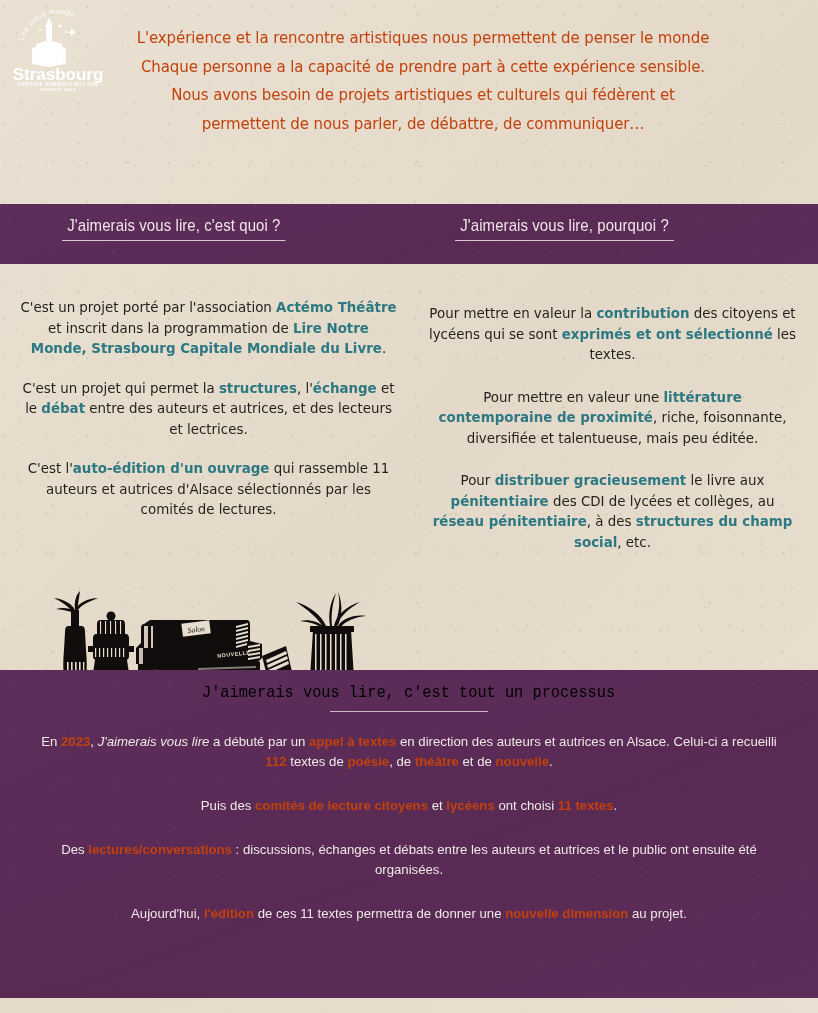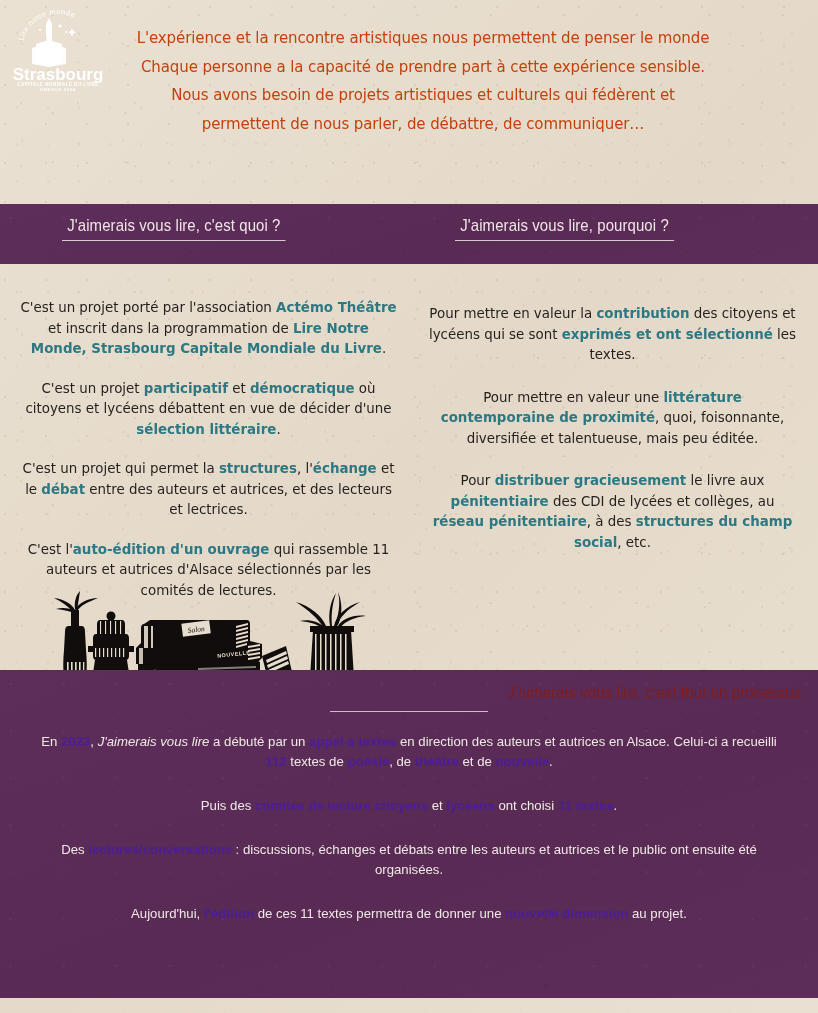--- a/index.html
+++ b/index.html
@@ -151,25 +151,25 @@
     top: 670px;
     width: 818px;
     height: 328px;
     color: #f2eaea;
   }
   .process-title {
     position: absolute;
     left: 0;
     top: 13px;
     width: 818px;
-    text-align: right;
+    text-align: center;
     font-size: 17px;
-    font-family: Liberation Sans, sans-serif;
+    font-family: Liberation Mono, monospace;
     font-stretch: condensed;
-    color: #7f1d1d;
+    color: #000000;
   }
   .process-title span {
     display: inline-block;
     transform: scaleX(0.9);
   }
   .title-rule {
     position: absolute;
     left: 50%;
     top: 41px;
     width: 158px;
@@ -187,21 +187,21 @@
     text-align: center;
     font-size: 13.2px;
     line-height: 20px;
     font-family: "Liberation Sans Narrow", "Liberation Sans", sans-serif;
     font-stretch: condensed;
     color: #f0e9e6;
     margin: 0 0 24px 0;
   }
   .pp i { font-style: italic; }
   .pp b.bc {
-    color: #4c1d95;
+    color: #c2410c;
     font-weight: 700;
   }
 
   .bottom-strip {
     position: absolute;
     left: 0;
     top: 998px;
     width: 818px;
     height: 15px;
   }
@@ -249,27 +249,26 @@
 </div>
 
 <div class="band band-top">
   <div class="col-heading left">J'aimerais vous lire, c'est quoi ?</div>
   <div class="col-heading right">J'aimerais vous lire, pourquoi ?</div>
 </div>
 
 <div class="columns">
   <div class="col left">
       <p class="para"><span>C'est un projet porté par l'association </span><b class="ac">Actémo Théâtre</b><span> et inscrit dans la programmation de </span><b class="ac">Lire Notre Monde, Strasbourg Capitale Mondiale du Livre</b><span>.</span></p>
-      <p class="para"><span>C'est un projet </span><b class="ac">participatif</b><span> et </span><b class="ac">démocratique</b><span> où citoyens et lycéens débattent en vue de décider d'une </span><b class="ac">sélection littéraire</b><span>.</span></p>
       <p class="para"><span>C'est un projet qui permet la </span><b class="ac">structures</b><span>, l'</span><b class="ac">échange</b><span> et le </span><b class="ac">débat</b><span> entre des auteurs et autrices, et des lecteurs et lectrices.</span></p>
       <p class="para"><span>C'est l'</span><b class="ac">auto-édition d'un ouvrage</b><span> qui rassemble 11 auteurs et autrices d'Alsace sélectionnés par les comités de lectures.</span></p>
     </div>
   <div class="col right">
       <p class="para"><span>Pour mettre en valeur la </span><b class="ac">contribution</b><span> des citoyens et lycéens qui se sont </span><b class="ac">exprimés et ont sélectionné</b><span> les textes.</span></p>
-      <p class="para"><span>Pour mettre en valeur une </span><b class="ac">littérature contemporaine de proximité</b><span>, quoi, foisonnante, diversifiée et talentueuse, mais peu éditée.</span></p>
+      <p class="para"><span>Pour mettre en valeur une </span><b class="ac">littérature contemporaine de proximité</b><span>, riche, foisonnante, diversifiée et talentueuse, mais peu éditée.</span></p>
       <p class="para"><span>Pour </span><b class="ac">distribuer gracieusement</b><span> le livre aux </span><b class="ac">pénitentiaire</b><span> des CDI de lycées et collèges, au </span><b class="ac">réseau pénitentiaire</b><span>, à des </span><b class="ac">structures du champ social</b><span>, etc.</span></p>
     </div>
 
   <div class="illus">
     <svg viewBox="0 0 330 102" width="330" height="102">
       <g fill="#100d0c">
 
         <path d="M2 88 L328 88 L328 94 L2 94 Z" opacity="0.95"></path>
         <path d="M8 84 L120 84 L120 90 L8 90 Z"></path>
         <path d="M88 80 L230 80 L230 90 L88 90 Z"></path>

